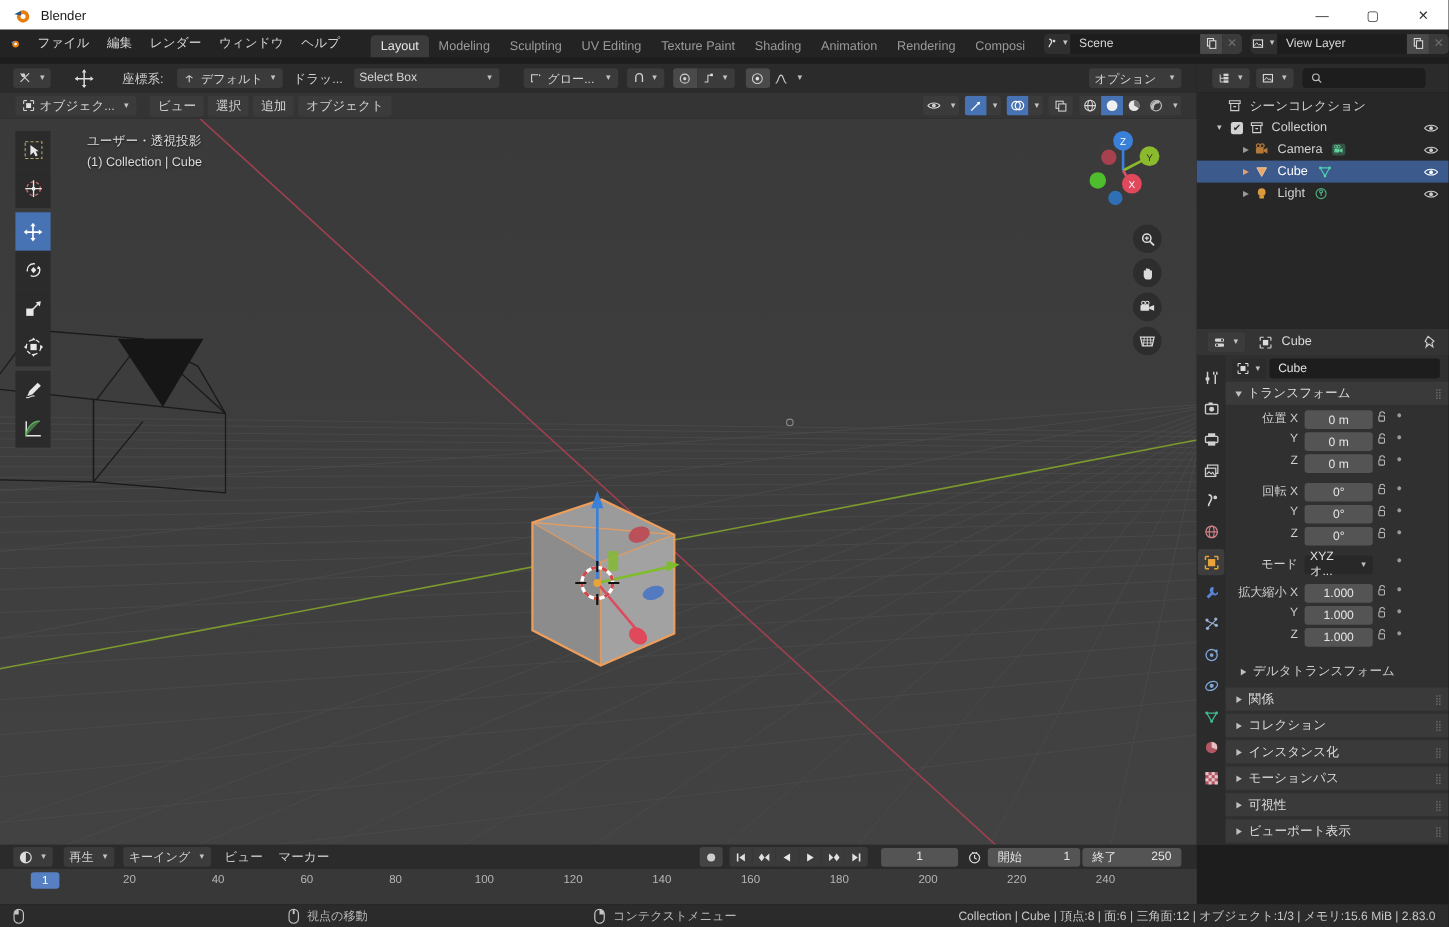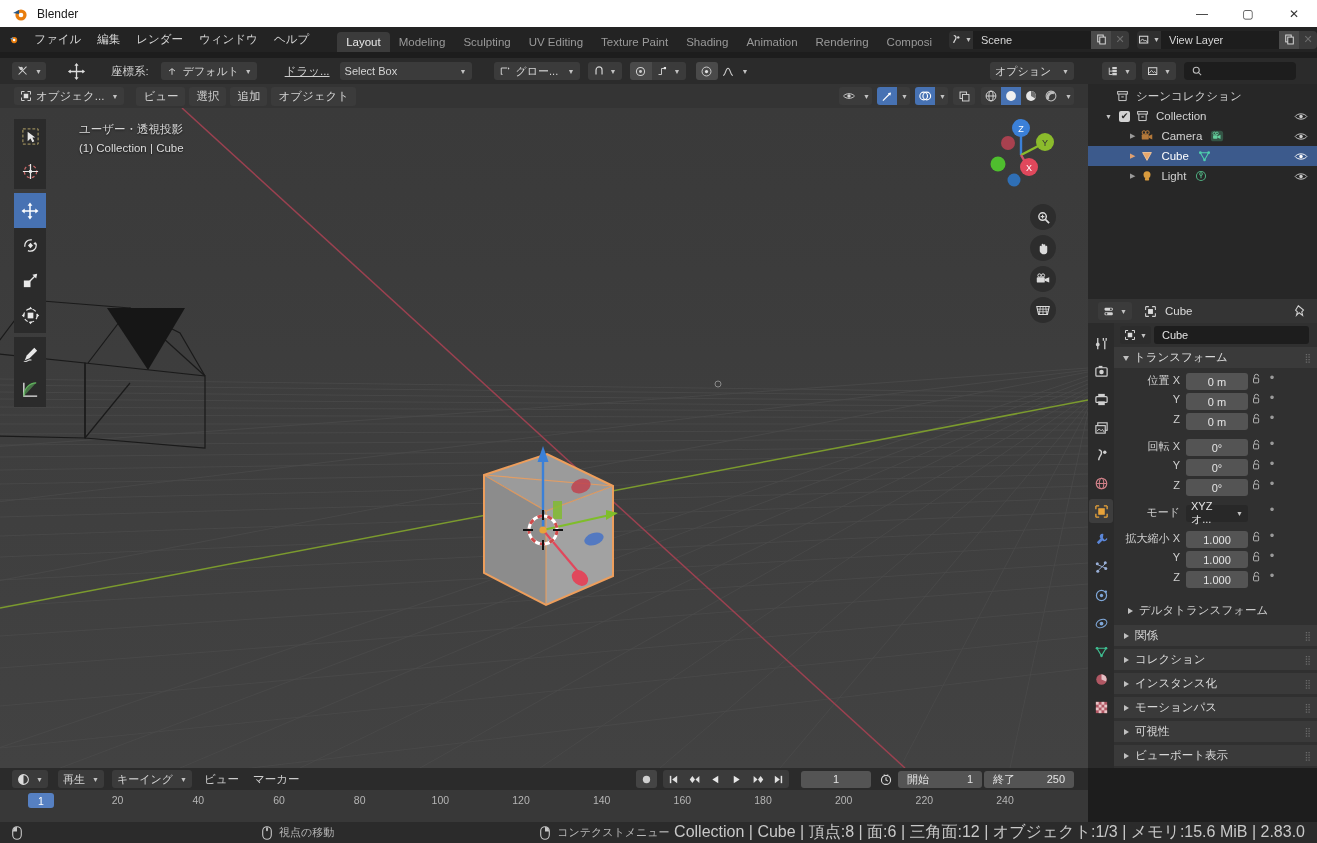--- a/index.html
+++ b/index.html
@@ -111,21 +111,21 @@
      border-radius:3px; color:#fff; font-size:10.5px; display:flex;
      align-items:center; justify-content:center; }
   .tbox { height:17px; background:#545454; border-radius:3px; font-size:11px; color:#e4e4e4;
      display:flex; align-items:center; }
   .trbtn { width:21px;height:18px; background:#3b3b3b; display:flex;align-items:center;justify-content:center;}
 
   
   #statusbar { position:absolute; left:0; top:822px; width:1317px; height:21px;
      background:#2b2b2b; display:flex; align-items:center; font-size:11px; color:#b9b9b9; }
   .mouse-hint { display:flex; align-items:center; gap:7px; }
-  #status-right { margin-left:auto; margin-right:12px; color:#c8c8c8; font-size:16px; }
+  #status-right { margin-left:auto; margin-right:12px; color:#c8c8c8; font-size:11px; }
 </style>
 </head>
 <body>
 
 <div id="titlebar">
   <svg class="logo" viewBox="0 0 16 16">
     <circle cx="9" cy="9" r="5.6" fill="#e87d0d"></circle>
       <circle cx="9" cy="9" r="2.3" fill="#fff"></circle>
     <path d="M1 7 L7 4 L7 8 Z" fill="#265787"></path>
   </svg>
@@ -214,21 +214,21 @@
       </svg>
   </div>
   <span class="tlabel" style="margin-left:22px;">座標系:</span>
   <div class="tdrop" style="margin-left:12px; width:96px;">
     <svg width="12" height="12" viewBox="0 0 16 16">
         <path d="M8 13 L8 5 M8 5 L4 8 M8 5 L12 8" stroke="#d2d2d2" fill="none" stroke-width="1.3"></path>
       </svg>
     <span>デフォルト</span>
     <span class="chev" style="margin-left:auto;">▼</span>
   </div>
-  <span class="tlabel" style="margin-left:28px;text-decoration:underline;">ドラッ...</span>
+  <span class="tlabel" style="margin-left:10px;">ドラッ...</span>
   <div class="tdrop" style="margin-left:10px; width:132px;">
     <span>Select Box</span>
     <span class="chev" style="margin-left:auto;">▼</span>
   </div>
   <div class="tdrop" style="margin-left:22px; width:86px;">
     <svg width="12" height="12" viewBox="0 0 16 16">
         <path d="M3 12 L3 4 L11 4" stroke="#d2d2d2" fill="none" stroke-width="1.3"></path>
         <path d="M12 3 l2 1.6 -2 1.6z M2 13 l1.6-2 1.6 2z" fill="#d2d2d2"></path>
       </svg>
     <span>グロー...</span>

